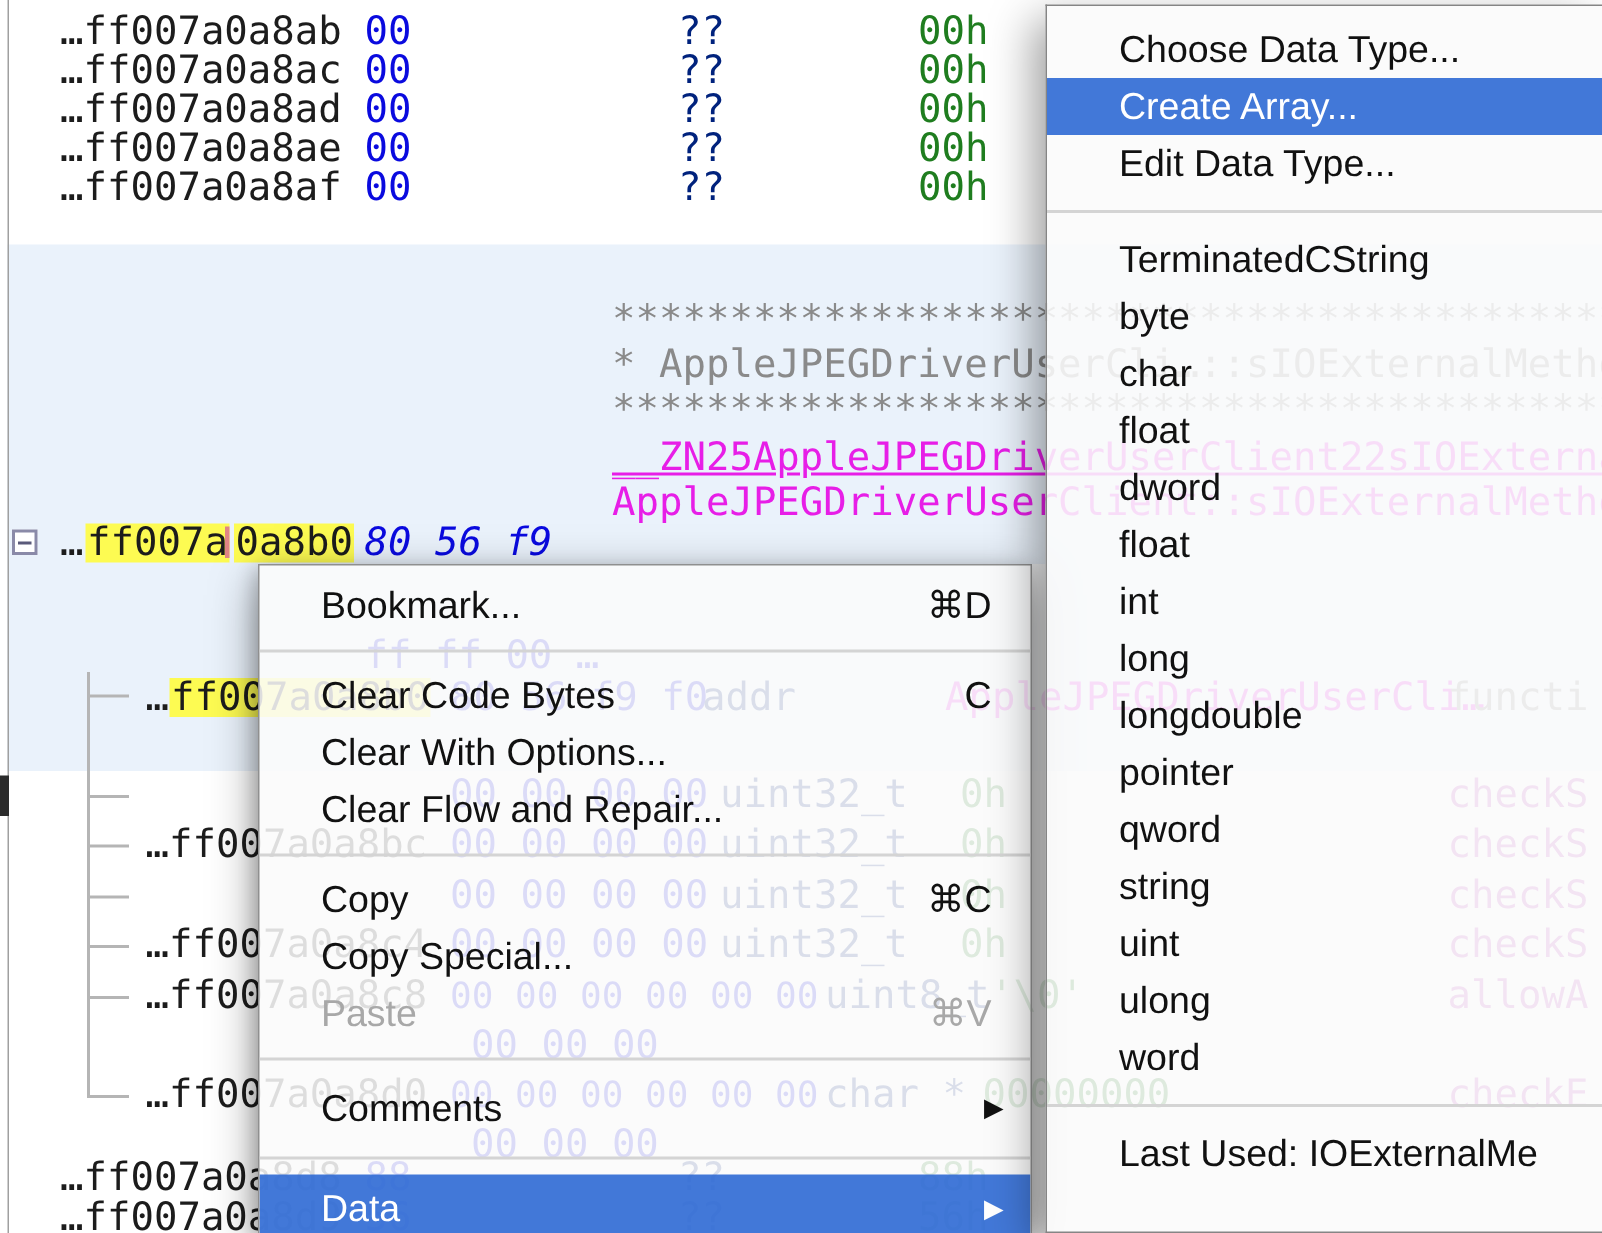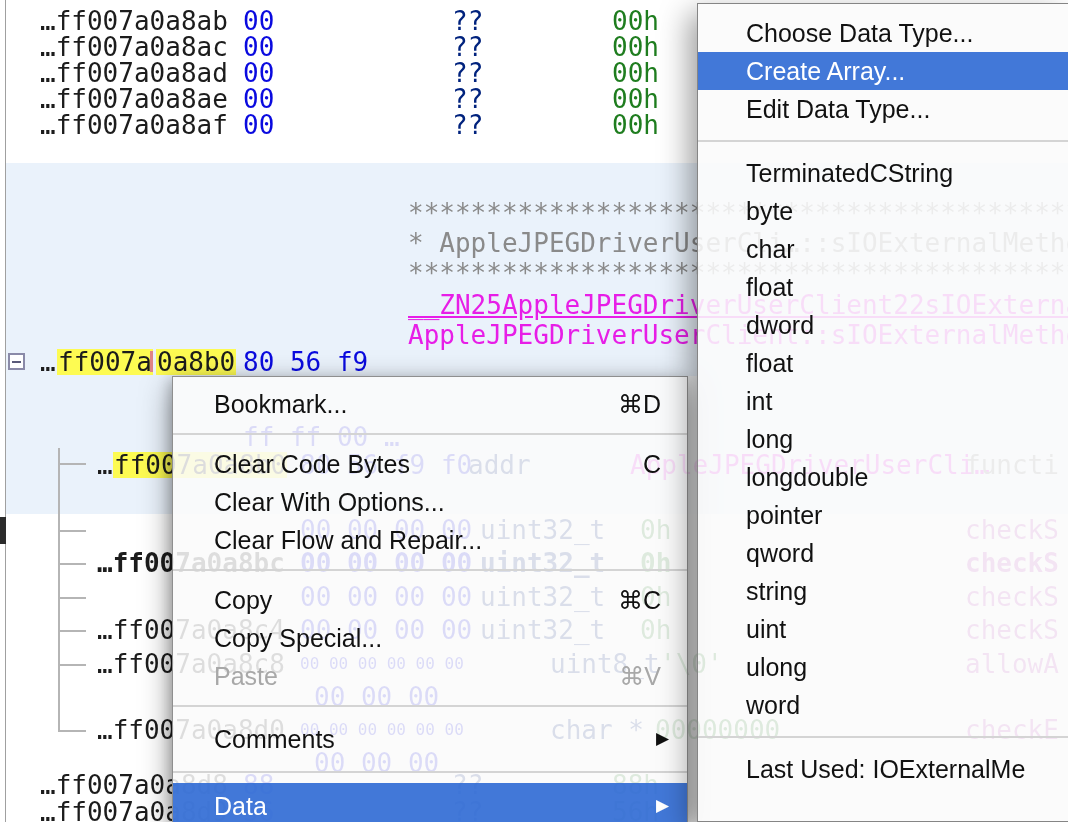--- a/index.html
+++ b/index.html
@@ -13,21 +13,21 @@
   .c-b{color:#0a0adf}
   .c-m{color:#00227d}
   .c-o{color:#1f7d1f}
   .c-s{color:#8a8a8a}
   .c-l{color:#e71ee7}
   .c-v{color:#e71ee7}
   .c-f{color:#c050c0}
   .c-c{color:#8a8a8a}
   .c-y{background:#fdfb52;padding:0 1px;}
   .c-u{text-decoration:underline;}
-  .c-sm{font-size:16px;}
+  .c-sm{font-size:24px;}
   #selection-band{position:absolute;left:5px;top:163px;width:1063px;height:351px;background:#eaf2fb;}
   #left-border{position:absolute;left:5px;top:0;width:1px;height:822px;background:#a0a0a0;}
   #edge-marker{position:absolute;left:0;top:517px;width:6px;height:27px;background:#2b2b2b;}
   .tree{position:absolute;background:#b5b5b5;}
   #collapse-box{position:absolute;left:8px;top:353px;width:17px;height:17px;border:2px solid #8a8aa8;
                 background:#fff;box-sizing:border-box;}
   #collapse-box .minus{position:absolute;left:2px;right:2px;top:50%;height:2px;margin-top:-1px;background:#5a5a7a;}
   #cursor-caret{position:absolute;left:150px;top:351px;width:3px;height:21px;background:#e08585;}
   
   .menu{position:absolute;background:rgba(250,250,250,0.87);box-sizing:border-box;overflow:hidden;}
@@ -69,25 +69,25 @@
         <div class="lrow" style="top: 8px;"><span class="seg c-a" style="left: 40px;">…ff007a0a8ab</span><span class="seg c-b" style="left: 243px;">00</span><span class="seg c-m" style="left: 452px;">??</span><span class="seg c-o" style="left: 612px;">00h</span></div>
         <div class="lrow" style="top: 34px;"><span class="seg c-a" style="left: 40px;">…ff007a0a8ac</span><span class="seg c-b" style="left: 243px;">00</span><span class="seg c-m" style="left: 452px;">??</span><span class="seg c-o" style="left: 612px;">00h</span></div>
         <div class="lrow" style="top: 60px;"><span class="seg c-a" style="left: 40px;">…ff007a0a8ad</span><span class="seg c-b" style="left: 243px;">00</span><span class="seg c-m" style="left: 452px;">??</span><span class="seg c-o" style="left: 612px;">00h</span></div>
         <div class="lrow" style="top: 86px;"><span class="seg c-a" style="left: 40px;">…ff007a0a8ae</span><span class="seg c-b" style="left: 243px;">00</span><span class="seg c-m" style="left: 452px;">??</span><span class="seg c-o" style="left: 612px;">00h</span></div>
         <div class="lrow" style="top: 112px;"><span class="seg c-a" style="left: 40px;">…ff007a0a8af</span><span class="seg c-b" style="left: 243px;">00</span><span class="seg c-m" style="left: 452px;">??</span><span class="seg c-o" style="left: 612px;">00h</span></div>
         <div class="lrow" style="top: 200px;"><span class="seg c-s" style="left: 408px;">*********************************************</span></div>
         <div class="lrow" style="top: 230px;"><span class="seg c-s" style="left: 408px;">* AppleJPEGDriverUserCli…::sIOExternalMethodA…</span></div>
         <div class="lrow" style="top: 260px;"><span class="seg c-s" style="left: 408px;">*********************************************</span></div>
         <div class="lrow" style="top: 292px;"><span class="seg c-l c-u" style="left: 408px;">__ZN25AppleJPEGDriverUserClient22sIOExternalMe…</span></div>
         <div class="lrow" style="top: 322px;"><span class="seg c-l" style="left: 408px;">AppleJPEGDriverUserClient::sIOExternalMethodAr…</span></div>
-        <div class="lrow" style="top: 349px;"><span class="seg c-a" style="left: 40px;">…</span><span class="seg c-a c-y" style="left: 57px;">ff007a</span><span class="seg c-a c-y" style="left: 156px;">0a8b0</span><span class="seg c-b" style="left: 243px;">80 56 f9</span></div>
+        <div class="lrow" style="top: 349px;"><span class="seg c-a" style="left: 40px;">…</span><span class="seg c-a c-y" style="left: 57px;">ff007a</span><span class="seg c-a c-y" style="left: 156px;">0a8b0</span><span class="seg c-b" style="left: 243px; font-style: italic;">80 56 f9</span></div>
         <div class="lrow" style="top: 424px;"><span class="seg c-b" style="left: 243px;">ff ff 00 …</span></div>
         <div class="lrow" style="top: 452px;"><span class="seg c-a" style="left: 97px;">…</span><span class="seg c-a c-y" style="left: 113px;">ff007a0a8b0</span><span class="seg c-b" style="left: 300px;">80 56 f9 f0</span><span class="seg c-m" style="left: 468px;">addr</span><span class="seg c-v" style="left: 630px;">AppleJPEGDriverUserCli…</span><span class="seg c-c" style="left: 965px;">functi</span></div>
         <div class="lrow" style="top: 517px;"><span class="seg c-b" style="left: 300px;">00 00 00 00</span><span class="seg c-m" style="left: 480px;">uint32_t</span><span class="seg c-o" style="left: 640px;">0h</span><span class="seg c-f" style="left: 965px;">checkS</span></div>
-        <div class="lrow" style="top: 550px; font-weight: bold;"><span class="seg c-a" style="left: 97px;">…ff007a0a8bc</span><span class="seg c-b" style="left: 300px;">00 00 00 00</span><span class="seg c-m" style="left: 480px;">uint32_t</span><span class="seg c-o" style="left: 640px;">0h</span><span class="seg c-f" style="left: 965px;">checkS</span></div>
+        <div class="lrow" style="top: 550px;"><span class="seg c-a" style="left: 97px;">…ff007a0a8bc</span><span class="seg c-b" style="left: 300px;">00 00 00 00</span><span class="seg c-m" style="left: 480px;">uint32_t</span><span class="seg c-o" style="left: 640px;">0h</span><span class="seg c-f" style="left: 965px;">checkS</span></div>
         <div class="lrow" style="top: 584px;"><span class="seg c-b" style="left: 300px;">00 00 00 00</span><span class="seg c-m" style="left: 480px;">uint32_t</span><span class="seg c-o" style="left: 640px;">0h</span><span class="seg c-f" style="left: 965px;">checkS</span></div>
         <div class="lrow" style="top: 617px;"><span class="seg c-a" style="left: 97px;">…ff007a0a8c4</span><span class="seg c-b" style="left: 300px;">00 00 00 00</span><span class="seg c-m" style="left: 480px;">uint32_t</span><span class="seg c-o" style="left: 640px;">0h</span><span class="seg c-f" style="left: 965px;">checkS</span></div>
         <div class="lrow" style="top: 651px;"><span class="seg c-a" style="left: 97px;">…ff007a0a8c8</span><span class="seg c-b c-sm" style="left: 300px;">00 00 00 00 00 00</span><span class="seg c-m" style="left: 550px;">uint8_t</span><span class="seg c-o" style="left: 660px;">'\0'</span><span class="seg c-f" style="left: 965px;">allowA</span></div>
         <div class="lrow" style="top: 684px;"><span class="seg c-b" style="left: 314px;">00 00 00</span></div>
         <div class="lrow" style="top: 717px;"><span class="seg c-a" style="left: 97px;">…ff007a0a8d0</span><span class="seg c-b c-sm" style="left: 300px;">00 00 00 00 00 00</span><span class="seg c-m" style="left: 550px;">char *</span><span class="seg c-o" style="left: 655px;">00000000</span><span class="seg c-f" style="left: 965px;">checkE</span></div>
         <div class="lrow" style="top: 750px;"><span class="seg c-b" style="left: 314px;">00 00 00</span></div>
         <div class="lrow" style="top: 772px;"><span class="seg c-a" style="left: 40px;">…ff007a0a8d8</span><span class="seg c-b" style="left: 243px;">88</span><span class="seg c-m" style="left: 452px;">??</span><span class="seg c-o" style="left: 612px;">88h</span></div>
         <div class="lrow" style="top: 799px;"><span class="seg c-a" style="left: 40px;">…ff007a0a8d9</span><span class="seg c-b" style="left: 243px;">56</span><span class="seg c-m" style="left: 452px;">??</span><span class="seg c-o" style="left: 612px;">56h</span></div>
       </div>
     <div id="collapse-box">

